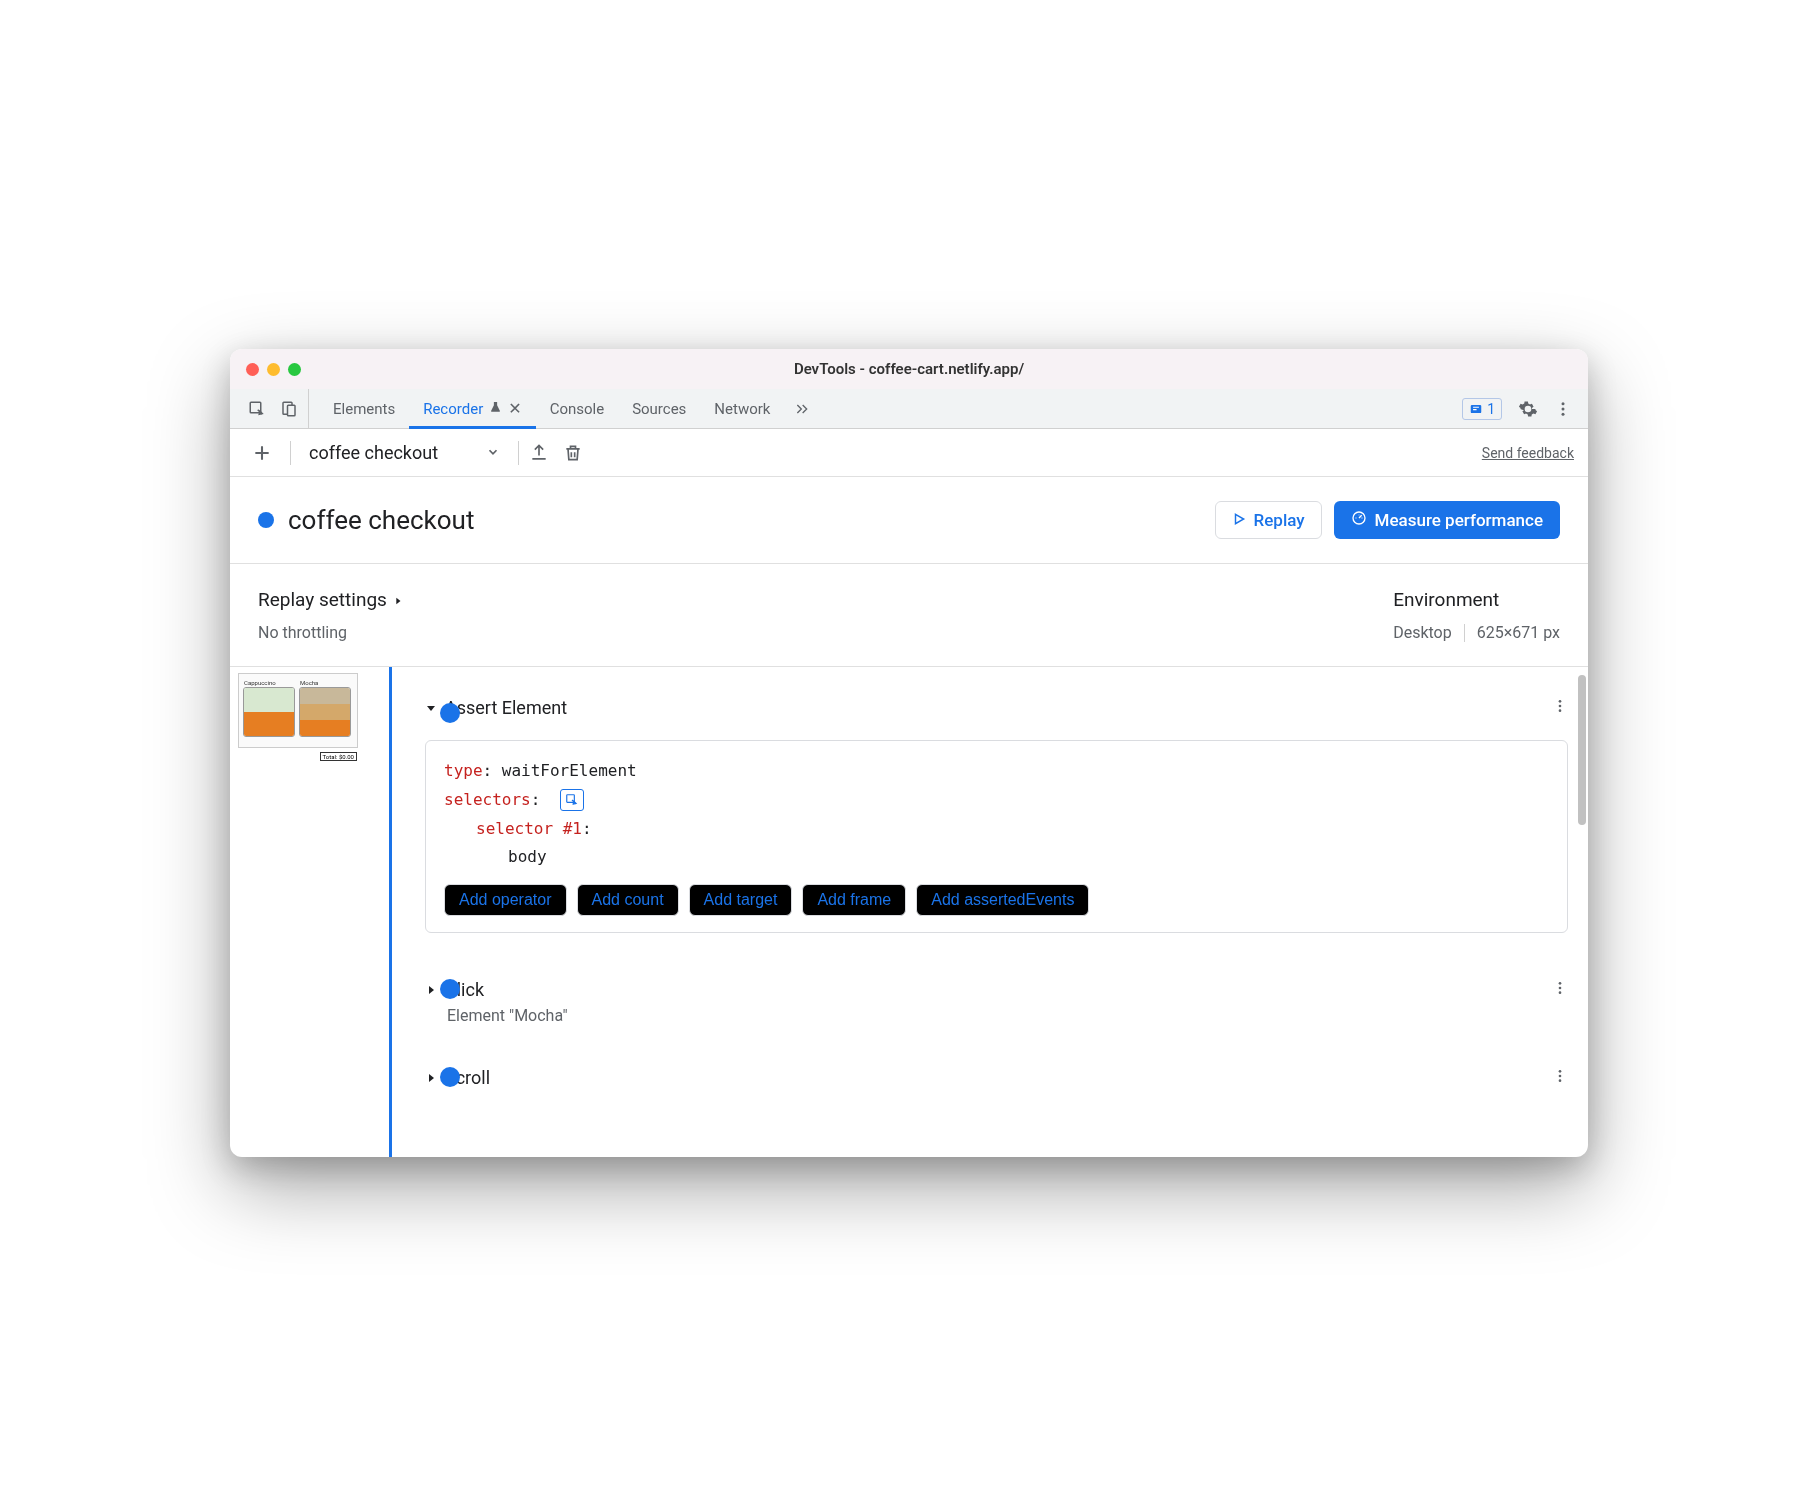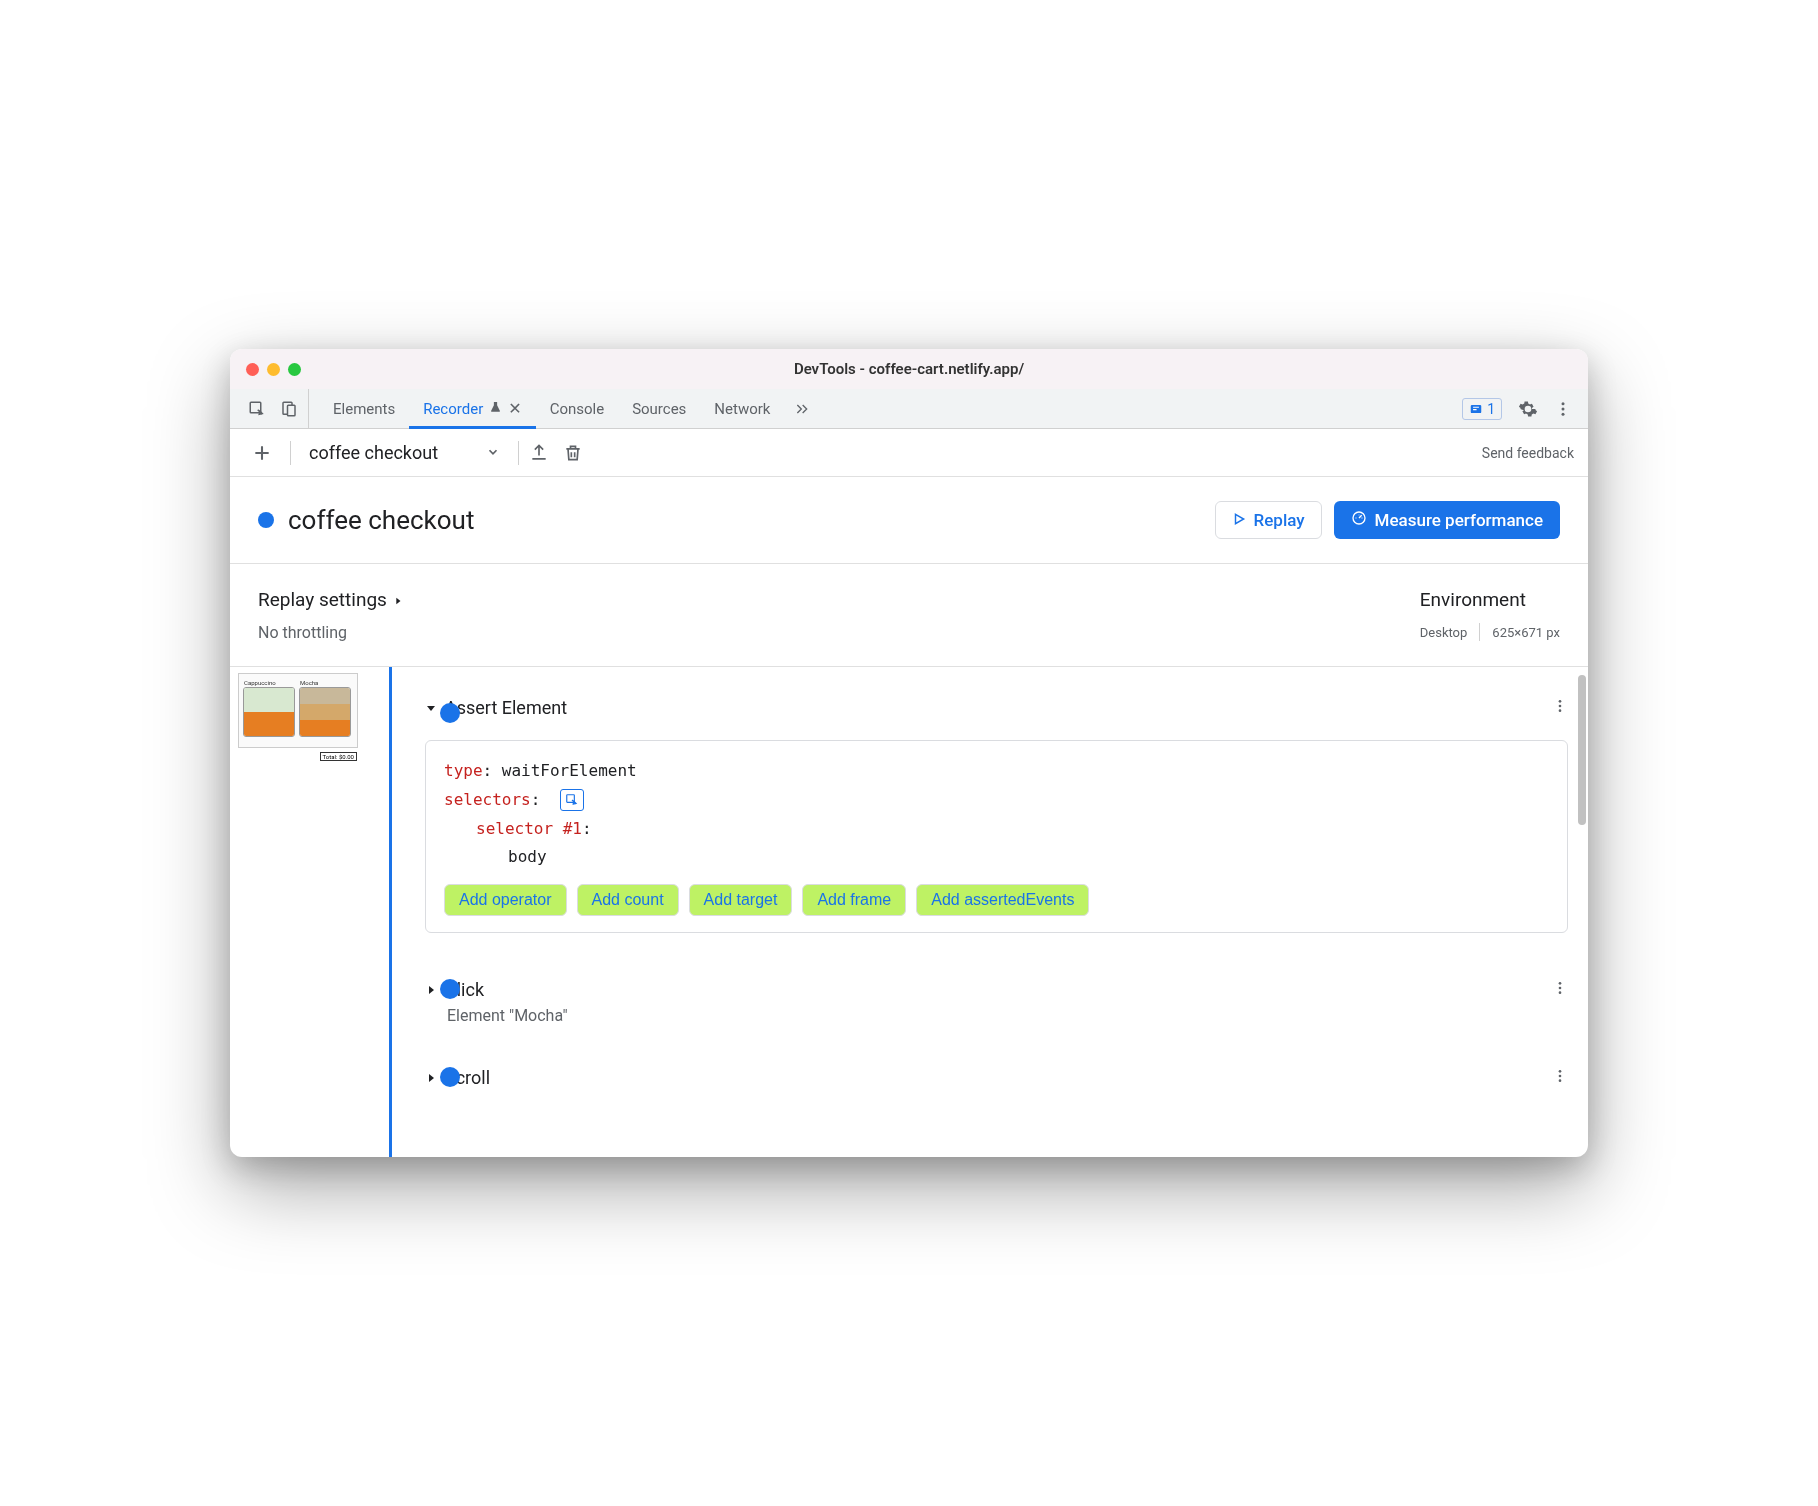--- a/index.html
+++ b/index.html
@@ -136,20 +136,21 @@
       gap: 48px;
       font-size: 18px;
       color: #202124;
       cursor: pointer;
       padding: 0 8px;
     }
     .feedback-link {
       margin-left: auto;
       font-size: 14px;
       color: #5f6368;
+      text-decoration: underline;
       cursor: pointer;
     }
     .header {
       display: flex;
       align-items: center;
       padding: 24px 28px;
       border-bottom: 1px solid #e0e0e0;
     }
     .status-dot {
       width: 16px;
@@ -217,21 +218,21 @@
       gap: 12px;
     }
     .env-title {
       font-size: 19px;
       color: #202124;
     }
     .env-details {
       display: flex;
       align-items: center;
       gap: 12px;
-      font-size: 13px;
+      font-size: 16px;
       color: #5f6368;
     }
     .content-area {
       position: relative;
       height: 490px;
       overflow: hidden;
       display: flex;
     }
     .screenshot-thumb {
       width: 135px;
@@ -343,21 +344,21 @@
       margin-top: 12px;
     }
     .action-btn {
       border: 1px solid #dadce0;
       border-radius: 6px;
       padding: 6px 14px;
       color: #1a73e8;
       font-size: 16px;
       font-weight: 500;
       cursor: pointer;
-      background: #bef264;
+      background: #000000;
       font-family: -apple-system, BlinkMacSystemFont, sans-serif;
     }
     .scrollbar {
       position: absolute;
       right: 2px;
       top: 8px;
       width: 8px;
       height: 150px;
       background: #c1c1c1;
       border-radius: 4px;

